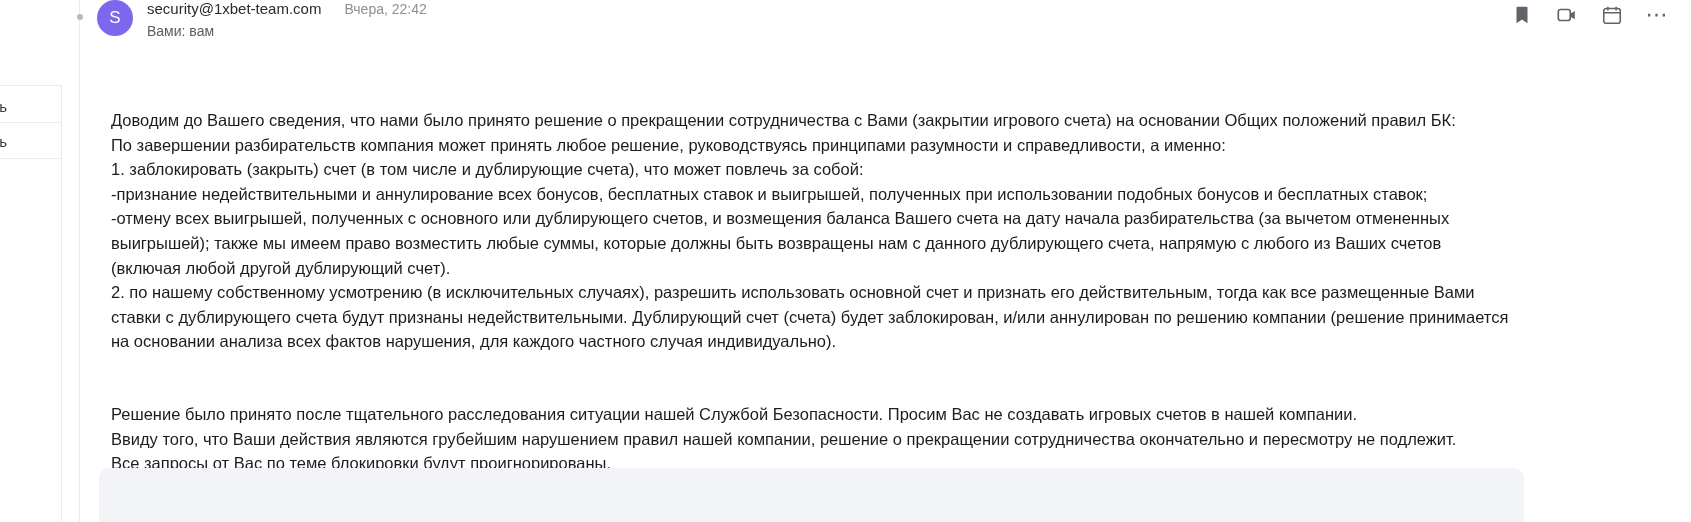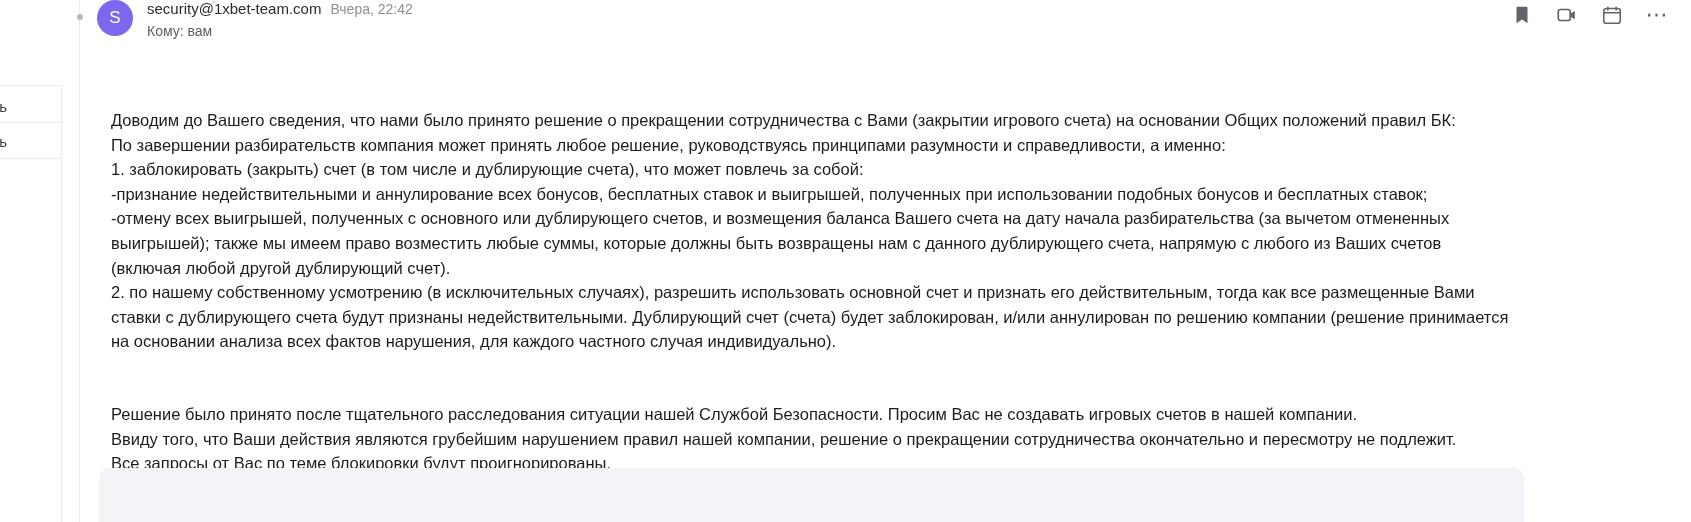--- a/index.html
+++ b/index.html
@@ -91,21 +91,21 @@
     text-align: center;
     font-family: "Liberation Sans", sans-serif;
   }
   .sender-line {
     position: absolute;
     left: 68px;
     top: 0px;
     height: 20px;
     display: flex;
     align-items: baseline;
-    gap: 9px;
+    gap: 23px;
   }
   .sender-email {
     font-size: 15px;
     color: #2b2b2b;
   }
   .sender-date {
     font-size: 14px;
     color: #8f8f95;
   }
   .recipient-line {
@@ -196,21 +196,21 @@
   <div class="collapse-dot"></div>
 
   <div class="avatar">S</div>
 
   <div class="sender-line">
     <span class="sender-email">security@1xbet-team.com</span>
     <span class="sender-date">Вчера, 22:42</span>
   </div>
 
   <div class="recipient-line">
-    <span class="to-label">Кому:</span>
+    <span class="to-label">Вами:</span>
     <span>вам</span>
   </div>
 
   <div class="header-actions">
     <span class="hicon" title="bookmark">
       <svg viewBox="0 0 24 24" width="22" height="22" fill="currentColor" aria-hidden="true">
         <path d="M7 3h10a1 1 0 0 1 1 1v17l-6-4-6 4V4a1 1 0 0 1 1-1z"></path>
       </svg>
     </span>
     <span class="hicon" title="video">

